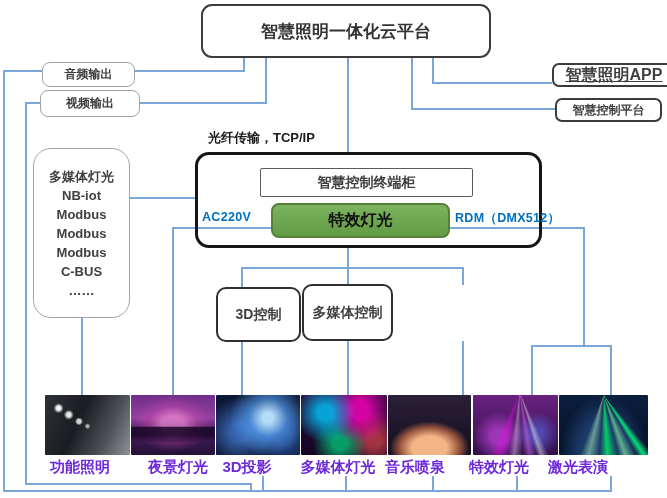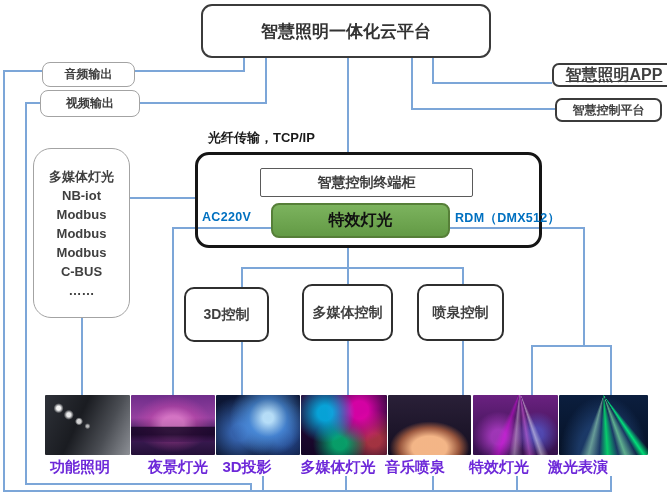--- a/index.html
+++ b/index.html
@@ -25,21 +25,21 @@
   .cab-title{left:260px;top:168px;width:213px;height:29px;font-size:14px;border:1.5px solid #5a5a5a;
              border-radius:2px;z-index:3;}
   .module{left:271px;top:203px;width:179px;height:35px;font-size:16px;color:#101010;z-index:3;
           background:#6FA853;border:2px solid #567f38;border-radius:8px;
           background:linear-gradient(#7cb35e,#639a45);}
   .port{position:absolute;top:210px;font-size:12.5px;font-weight:700;color:#0070C0;z-index:3;
         font-family:"Liberation Sans",sans-serif;letter-spacing:.3px;}
   .port-left{left:202px;}
   .port-right{left:455px;}
   .ctrl{font-size:14px;border:2px solid #2f2f2f;border-radius:10px;}
-  .ctrl1{left:184px;top:287px;width:85px;height:55px;}
+  .ctrl1{left:216px;top:287px;width:85px;height:55px;}
   .ctrl2{left:302px;top:284px;width:91px;height:57px;}
   .ctrl3{left:417px;top:284px;width:87px;height:57px;}
   
   .photo{position:absolute;top:395px;height:60px;z-index:2;border-radius:1px;}
   .p1{left:45px;width:85px;background:
       radial-gradient(circle at 16% 22%, rgba(255,255,255,.95) 0 2px, rgba(255,255,255,0) 5px),
       radial-gradient(circle at 28% 33%, rgba(255,255,255,.9) 0 2px, rgba(255,255,255,0) 5px),
       radial-gradient(circle at 40% 44%, rgba(240,240,240,.85) 0 2px, rgba(255,255,255,0) 4px),
       radial-gradient(circle at 50% 52%, rgba(220,220,220,.8) 0 1px, rgba(255,255,255,0) 3px),
       linear-gradient(115deg,#2e3138 0%,#1a1c21 40%,#4a4d53 70%,#8d9096 100%);}
@@ -142,21 +142,20 @@
   </div>
 
   <div class="cabinet"></div>
   <div class="box cab-title">智慧控制终端柜</div>
   <div class="box module">特效灯光</div>
   <div class="port port-left">AC220V</div>
   <div class="port port-right">RDM（DMX512）</div>
 
   <div class="box ctrl ctrl1">3D控制</div>
   <div class="box ctrl ctrl2">多媒体控制</div>
-  <div class="box ctrl ctrl3">喷泉控制</div>
 
   <div class="photo p1"></div>
   <div class="photo p2"></div>
   <div class="photo p3"></div>
   <div class="photo p4"></div>
   <div class="photo p5"></div>
   <div class="photo p6"></div>
   <div class="photo p7"></div>
 
   <div class="scene-label" style="left:80px">功能照明</div>

